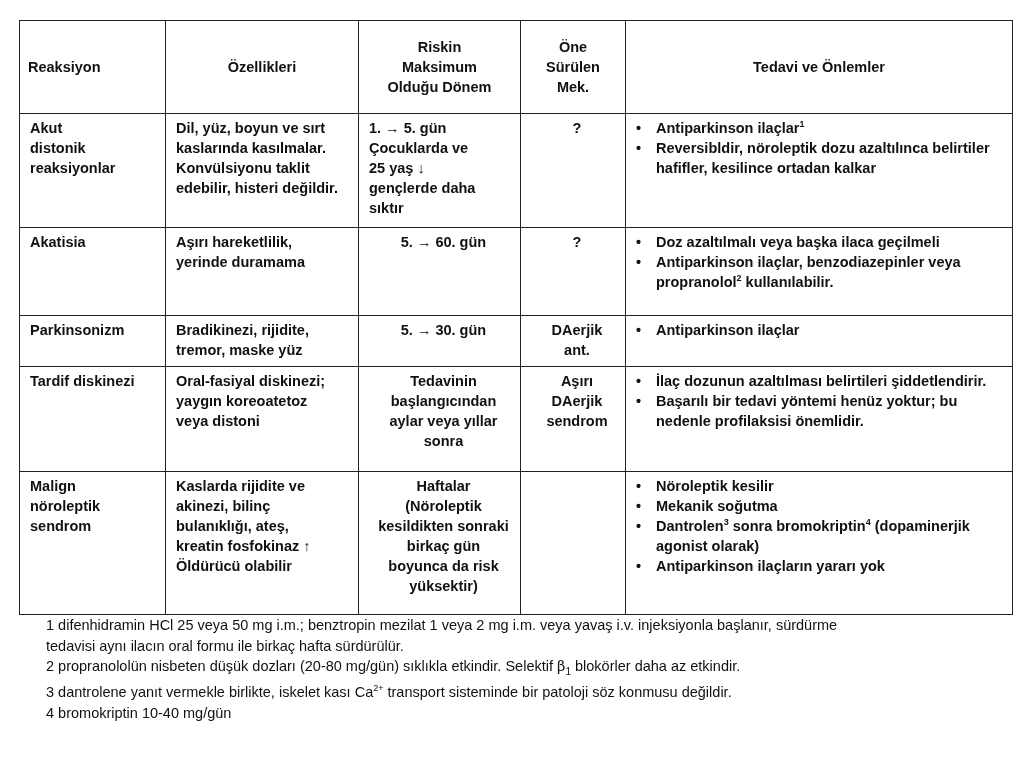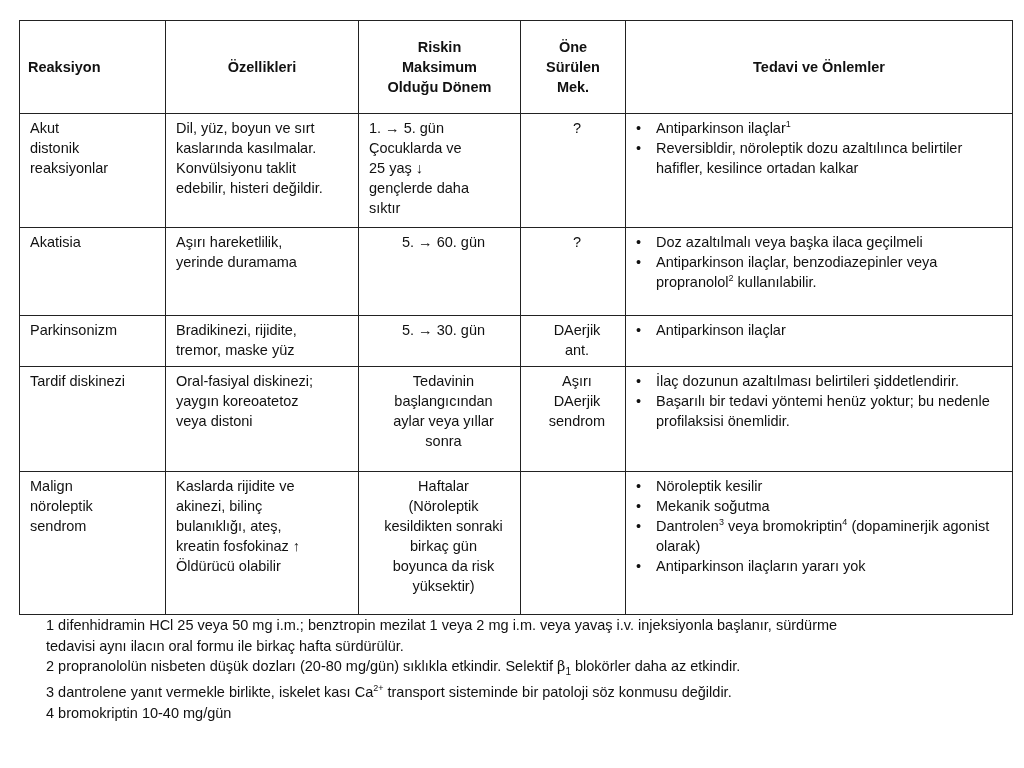--- a/index.html
+++ b/index.html
@@ -8,20 +8,21 @@
     font-family: "Liberation Sans", sans-serif; color: #111111;
   }
   table.main {
     position: absolute; left: 19px; top: 20px;
     width: 993px; border-collapse: collapse;
     table-layout: fixed; font-size: 14.5px; line-height: 20px;
   }
   table.main td, table.main th {
     border: 1.5px solid #222222; vertical-align: top;
     padding: 4px 2px 6px 10px;
+    font-weight: bold;
   }
   table.main th {
     font-weight: bold; vertical-align: middle; text-align: center;
     padding: 16px 8px;
   }
   table.main th.left { text-align: left; }
   col.c1 { width: 146px; }
   col.c2 { width: 193px; }
   col.c3 { width: 162px; }
   col.c4 { width: 105px; }
@@ -195,21 +196,21 @@
       <span class="line">kesildikten sonraki</span>
       <span class="line">birkaç gün</span>
       <span class="line">boyunca da risk</span>
       <span class="line">yüksektir)</span>
     </td>
     <td class="center"></td>
     <td>
       <ul class="bullets">
         <li><span>Nöroleptik kesilir</span></li>
         <li><span>Mekanik soğutma</span></li>
-        <li><span>Dantrolen</span><sup>3</sup><span> veya bromokriptin</span><sup>4</sup><span> (dopaminerjik agonist olarak)</span></li>
+        <li><span>Dantrolen</span><sup>3</sup><span> sonra bromokriptin</span><sup>4</sup><span> (dopaminerjik agonist olarak)</span></li>
         <li><span>Antiparkinson ilaçların yararı yok</span></li>
       </ul>
     </td>
   </tr>
 </tbody>
   </table>
 
 <div class="notes">
   <p>
     <span>1 difenhidramin HCl 25 veya  50 mg i.m.; benztropin mezilat 1 veya 2 mg i.m. veya yavaş i.v. injeksiyonla başlanır, sürdürme</span><br>

